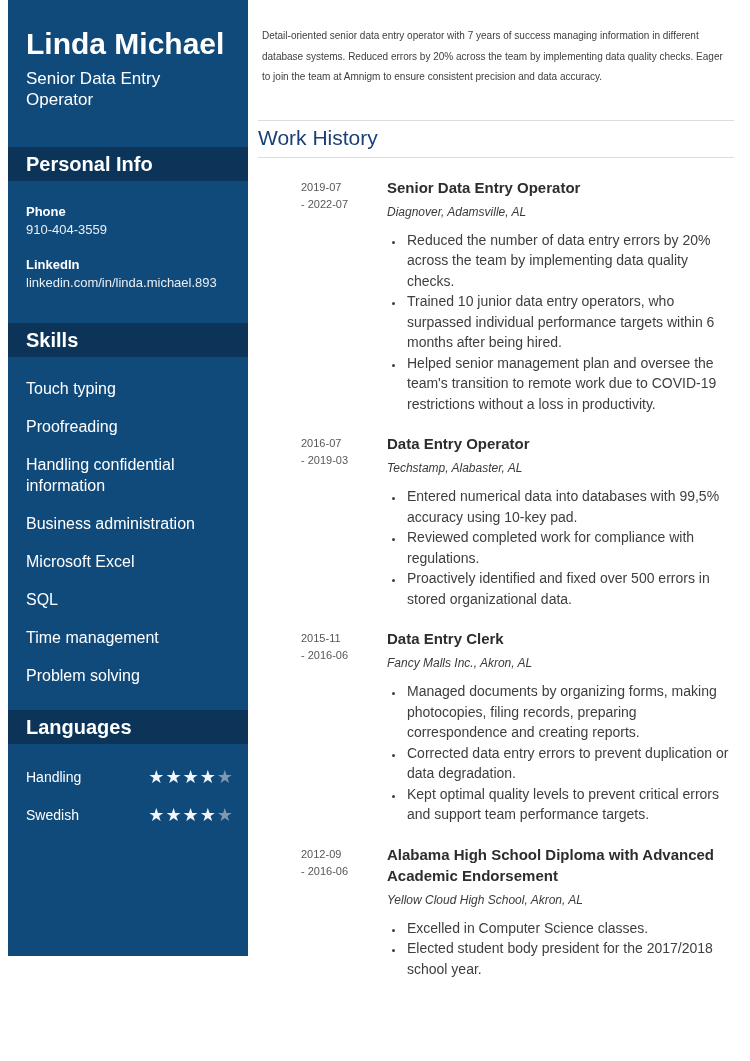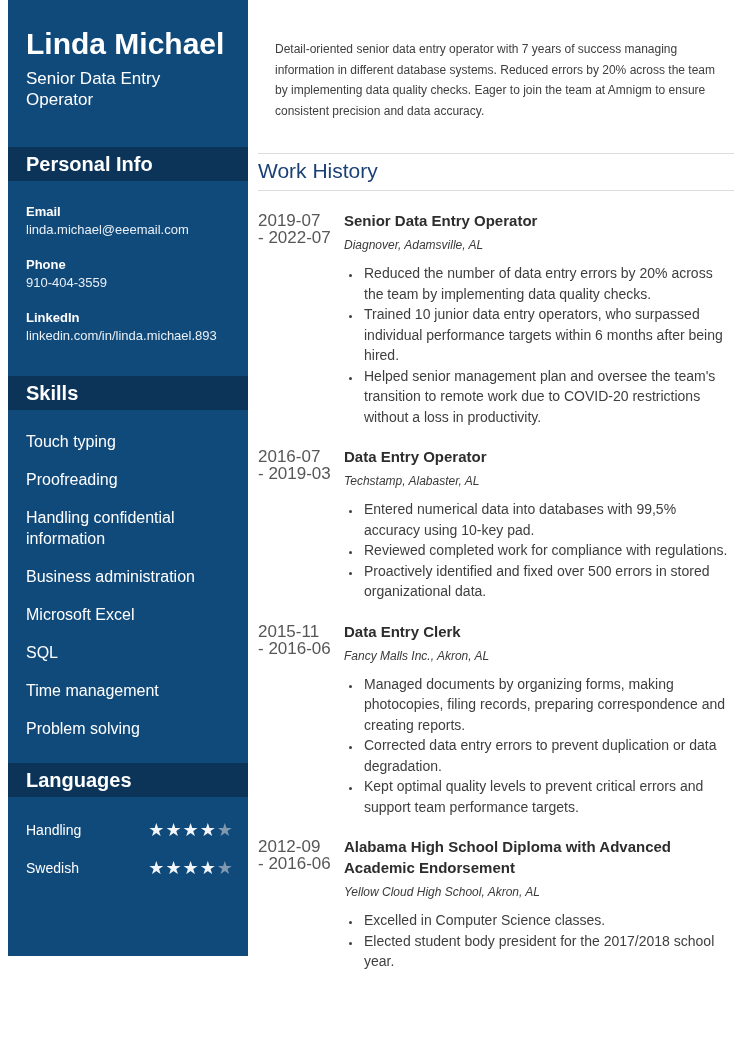--- a/index.html
+++ b/index.html
@@ -57,33 +57,33 @@
   .stars{white-space:nowrap;}
   .star{font-size:18px;letter-spacing:1px;}
   .star.filled{color:var(--star_filled);}
   .star.empty{color:var(--star_empty);}
 
   
   .main{
     position:absolute;left:240px;top:0;width:510px;height:1061px;
     padding:22px 16px 0 18px;color:var(--body_text);
   }
-  .summary{margin:17px;font-size:12px;line-height:20.5px;}
+  .summary{margin:4px;font-size:10px;line-height:20.5px;}
   .sec-head{
     margin-top:32px;
     border-top:1px solid var(--divider);
     border-bottom:1px solid var(--divider);
     padding:4px 0 6px 0;
   }
   .sec-head.edu{margin-top:20px;}
   .sec-title{margin:0;font-size:21px;line-height:26px;font-weight:400;color:var(--heading_text);}
   .entry{display:flex;margin-top:19px;}
   .dates{
     flex:none;width:86px;padding-top:2px;
-    font-size:17px;line-height:17px;color:var(--muted_text);
+    font-size:11px;line-height:17px;color:var(--muted_text);margin-left:43px;
   }
   .entry-body{flex:1;min-width:0;}
   .entry-title{margin:0;font-size:15px;line-height:21px;font-weight:700;color:var(--title_text);}
   .entry-company{margin-top:5px;font-size:12px;line-height:19px;font-style:italic;color:var(--company_text);}
   .bullets{margin:8px 0 0 0;padding-left:18px;font-size:14px;line-height:20.5px;color:var(--body_text);}
   .bullets li{padding-left:2px;}
   .bullets li::marker{font-size:11px;color:var(--body_text);}
 </style>
 </head>
 <body>
@@ -95,24 +95,20 @@
     <div class="identity">
       <h1 class="candidate-name">Linda Michael</h1>
       <div class="candidate-role">Senior Data Entry Operator</div>
     </div>
 
     <div class="band">
       <span>Personal Info</span>
     </div>
 
     <div class="fields">
-      <div class="field">
-        <div class="field-label">Email</div>
-        <div class="field-value">linda.michael@eeemail.com</div>
-      </div>
       <div class="field">
         <div class="field-label">Phone</div>
         <div class="field-value">910-404-3559</div>
       </div>
       <div class="field">
         <div class="field-label">LinkedIn</div>
         <div class="field-value">linkedin.com/in/linda.michael.893</div>
       </div>
     </div>
 
@@ -160,21 +156,21 @@
       <div class="dates">
         <div>2019-07</div>
         <div>- 2022-07</div>
       </div>
       <div class="entry-body">
         <h3 class="entry-title">Senior Data Entry Operator</h3>
         <div class="entry-company">Diagnover, Adamsville, AL</div>
         <ul class="bullets">
           <li>Reduced the number of data entry errors by 20% across the team by implementing data quality checks.</li>
           <li>Trained 10 junior data entry operators, who surpassed individual performance targets within 6 months after being hired.</li>
-          <li>Helped senior management plan and oversee the team's transition to remote work due to COVID-20 restrictions without a loss in productivity.</li>
+          <li>Helped senior management plan and oversee the team's transition to remote work due to COVID-19 restrictions without a loss in productivity.</li>
         </ul>
       </div>
     </div>
 
     <div class="entry">
       <div class="dates">
         <div>2016-07</div>
         <div>- 2019-03</div>
       </div>
       <div class="entry-body">

